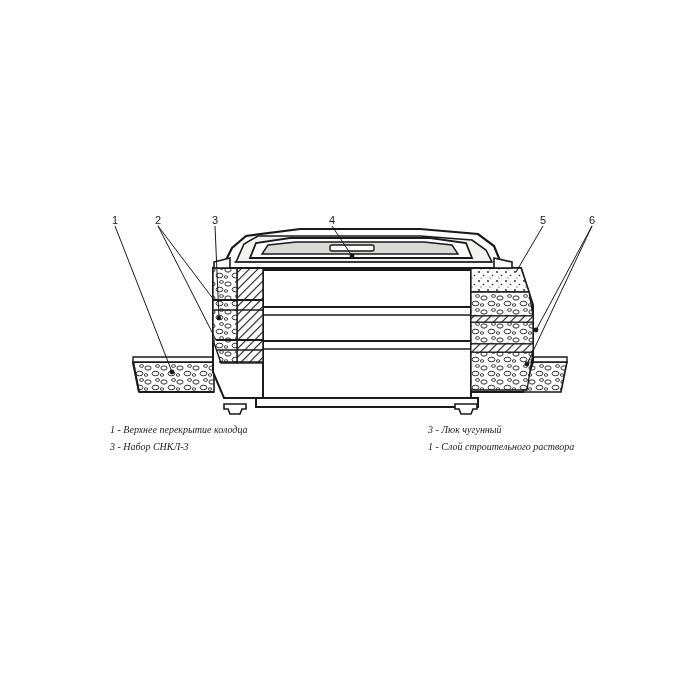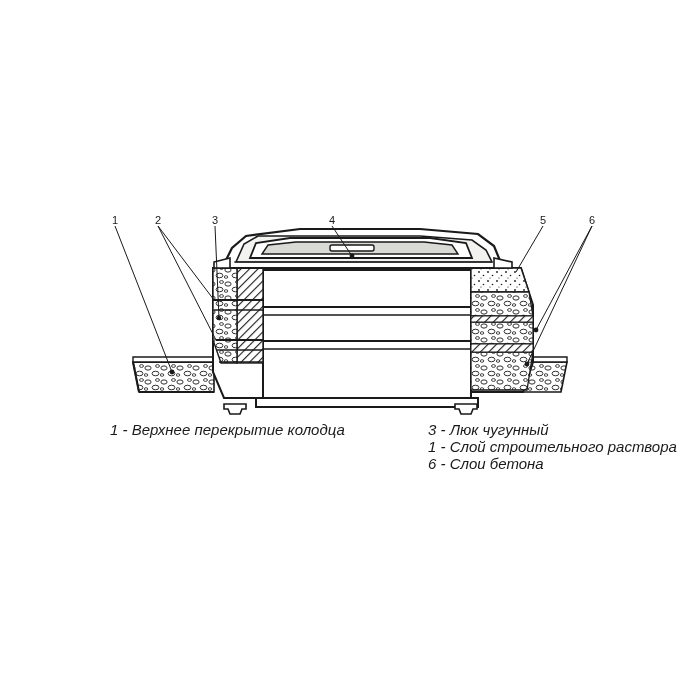--- a/index.html
+++ b/index.html
@@ -43,22 +43,22 @@
     height: 60px;
     font-size: 0;
   }
   .legend-col {
     position: absolute;
     top: 0;
   }
   .legend-col.left { left: 110px; }
   .legend-col.right { left: 428px; }
   .legend-item {
-    font-family: Liberation Sans, sans-serif;
-    font-size: 15px;
+    font-family: Liberation Serif, serif;
+    font-size: 10px;
     font-style: italic;
     color: #1a1a1a;
     line-height: 17px;
     white-space: nowrap;
   }
 </style>
 </head>
 <body>
 
 <div id="figure-root">
@@ -184,21 +184,21 @@
     <text class="callout-num" x="155" y="224">2</text>
     <text class="callout-num" x="212" y="224">3</text>
     <text class="callout-num" x="329" y="224">4</text>
     <text class="callout-num" x="540" y="224">5</text>
     <text class="callout-num" x="589" y="224">6</text>
   </svg>
 
   <div class="legend">
     <div class="legend-col left">
       <div class="legend-item">1 - Верхнее перекрытие колодца</div>
+      <div class="legend-item">3 - Набор СНКЛ-3</div>
     </div>
     <div class="legend-col right">
       <div class="legend-item">3 - Люк чугунный</div>
       <div class="legend-item">1 - Слой строительного раствора</div>
-      <div class="legend-item">6 - Слои бетона</div>
     </div>
   </div>
 
 </div>
 
 </body></html>

